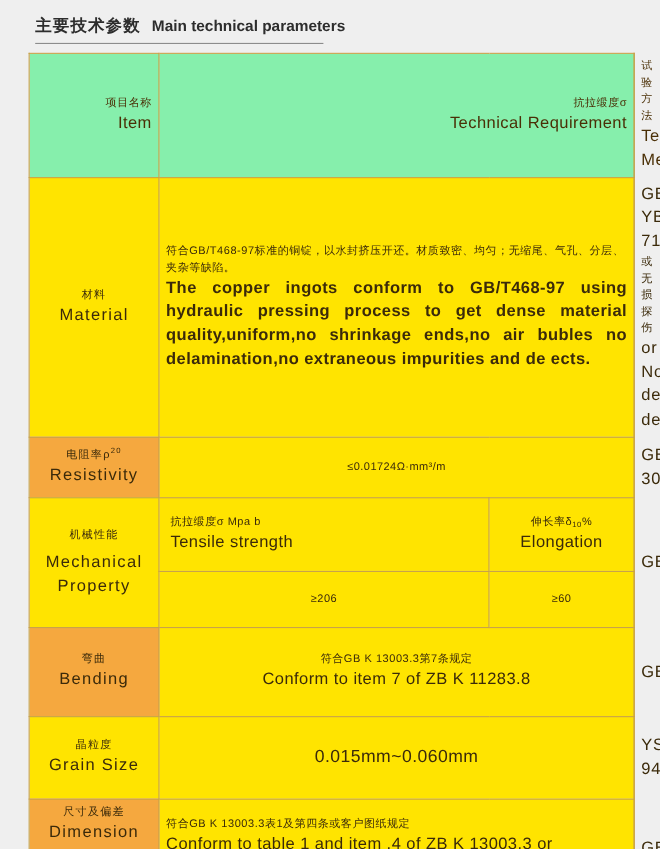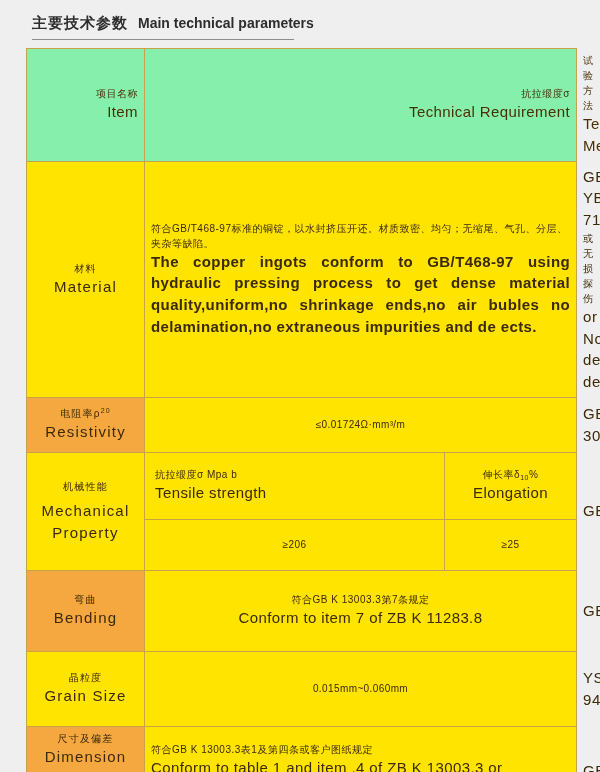--- a/index.html
+++ b/index.html
@@ -195,21 +195,21 @@
         </td>
         <td class="yellow ctr test-cell" rowspan="2">
           <span class="en">GB4909.3</span>
         </td>
       </tr>
       <tr>
         <td class="yellow ctr" style="height:42px">
           <span class="en" style="font-size:10px">≥206</span>
         </td>
         <td class="yellow ctr">
-          <span class="en" style="font-size:10px">≥25</span>
+          <span class="en" style="font-size:10px">≥60</span>
         </td>
       </tr>
 
       <tr>
         <td class="orange ctr item-cell" style="height:72px">
           <span class="cn">弯曲</span>
           <span class="en">Bending</span>
         </td>
         <td class="yellow ctr" colspan="2">
           <span class="cn">符合GB K 13003.3第7条规定</span>
@@ -219,21 +219,21 @@
           <span class="en">GB4909.6</span>
         </td>
       </tr>
 
       <tr>
         <td class="yellow ctr item-cell" style="height:66px">
           <span class="cn">晶粒度</span>
           <span class="en">Grain Size</span>
         </td>
         <td class="yellow ctr" colspan="2">
-          <span class="en" style="font-size:10px">0.015mm~0.060mm</span>
+          <span class="en" style="font-size:16px">0.015mm~0.060mm</span>
         </td>
         <td class="yellow ctr test-cell">
           <span class="en">YS/T347-94</span>
         </td>
       </tr>
 
       <tr>
         <td class="orange ctr item-cell" style="height:72px">
           <span class="cn">尺寸及偏差</span>
           <span class="en">Dimension</span>

